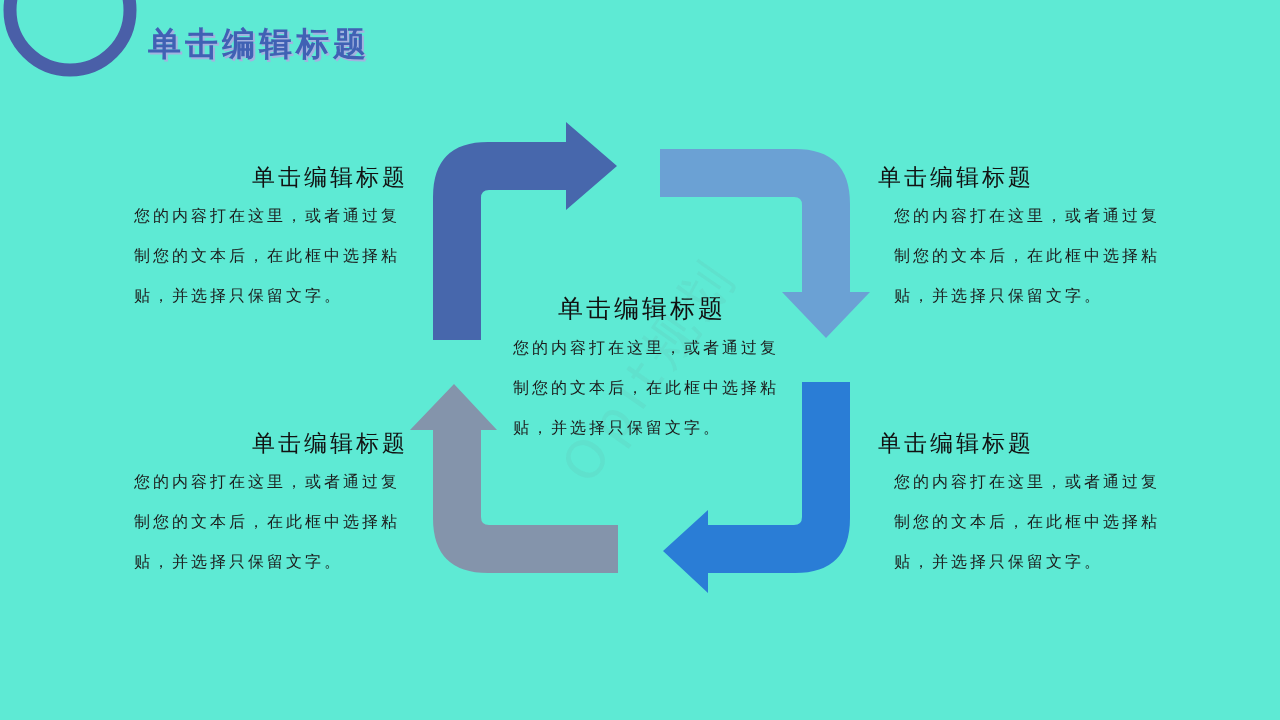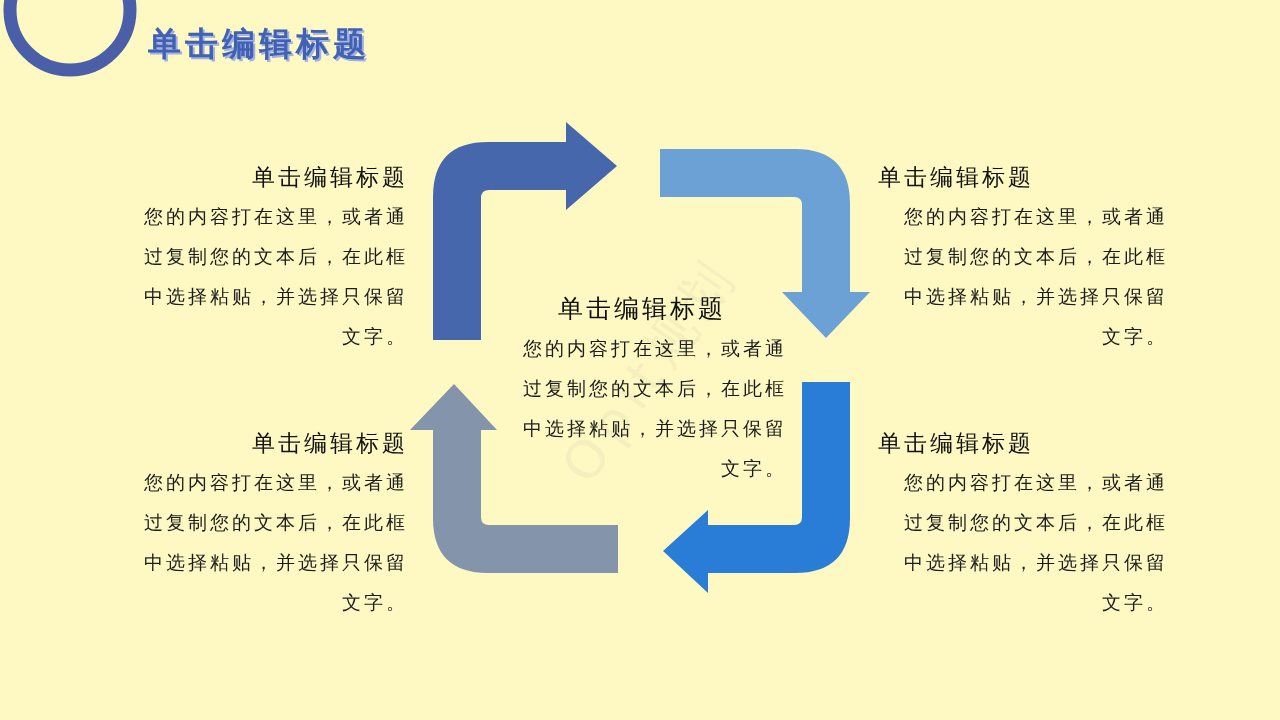--- a/index.html
+++ b/index.html
@@ -1,17 +1,17 @@
 <!DOCTYPE html>
 <html><head>
 <meta charset="utf-8">
 <style>
   html,body{margin:0;padding:0;background:#d8d8d8;}
   .slide{
-    position:relative;width:1280px;height:720px;background:#fef9c3;
+    position:relative;width:1280px;height:720px;background:#5eead4;
     overflow:hidden;font-family:"DejaVu Sans",sans-serif;
   }
   
   .ring-svg{position:absolute;left:0;top:0;}
   .slide-title{
     position:absolute;left:148px;top:24px;margin:0;
     font-size:33px;line-height:40px;font-weight:bold;letter-spacing:4px;
     color:#4061b4;text-shadow:2px 2px 0 #a3b2e0;
   }
   
@@ -24,22 +24,22 @@
     font-size:52px;letter-spacing:8px;color:rgba(110,110,110,0.07);
     pointer-events:none;user-select:none;white-space:nowrap;
   }
   
   .tb{position:absolute;width:290px;}
   .tb-title{
     margin:0;font-size:23px;line-height:34px;font-weight:400;
     letter-spacing:3px;color:#111111;
   }
   .tb-body{
-    margin:2px 0 0 16px;font-size:19px;line-height:40px;
-    letter-spacing:3px;color:#1c1c1c;text-align:right;
+    margin:2px 0 0 16px;font-size:16px;line-height:40px;
+    letter-spacing:3px;color:#1c1c1c;text-align:left;
   }
   .tb-top-left   {left:118px;top:160px;}
   .tb-top-right  {left:878px;top:160px;}
   .tb-center     {left:497px;top:292px;}
   .tb-bottom-left{left:118px;top:426px;}
   .tb-bottom-right{left:878px;top:426px;}
   .tb-top-left .tb-title,.tb-bottom-left .tb-title{text-align:right;}
   .tb-top-right .tb-title,.tb-bottom-right .tb-title{text-align:left;}
   .tb-center .tb-title{text-align:center;font-size:25px;}
 </style>

